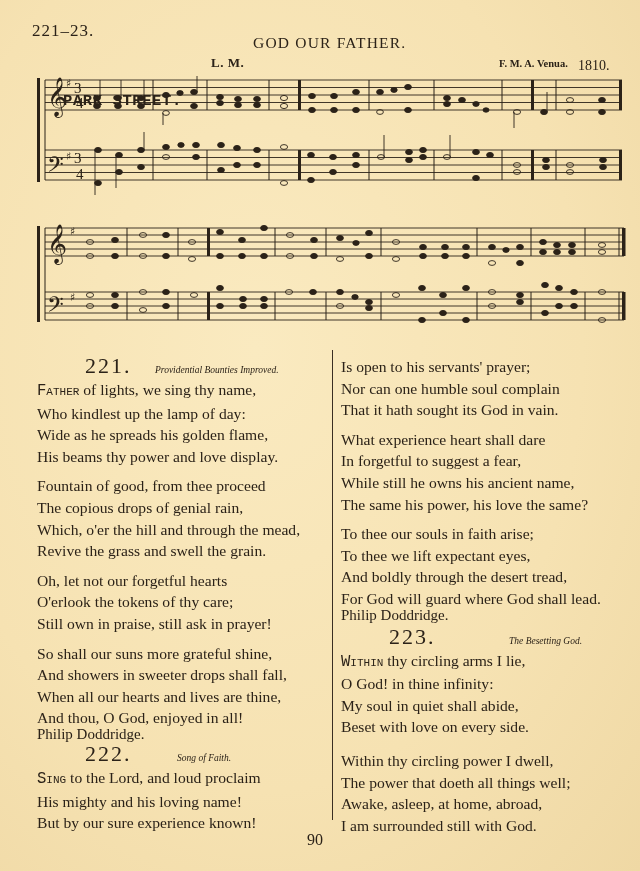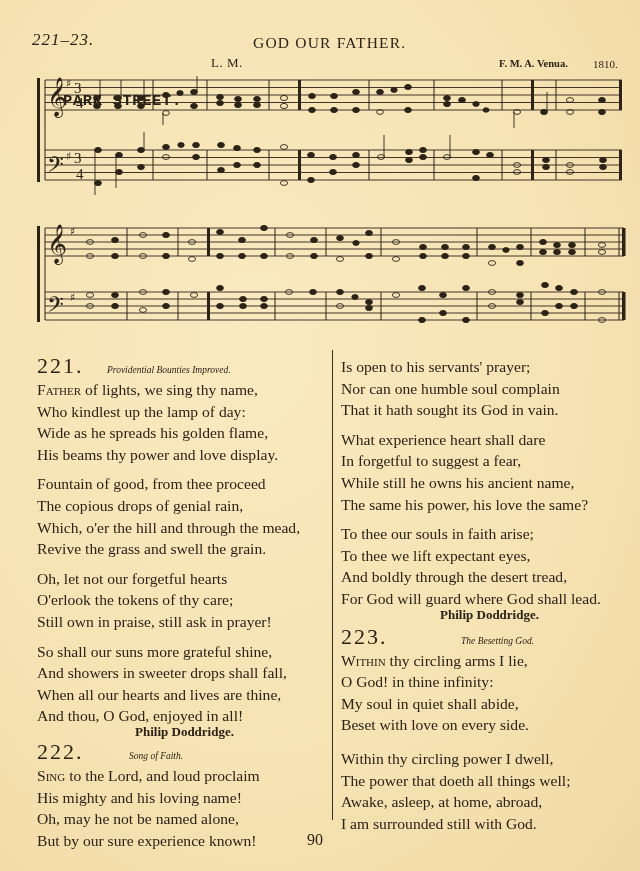--- a/index.html
+++ b/index.html
@@ -4,38 +4,38 @@
 <style>
   html, body { margin:0; padding:0; }
   body {
     width:640px; height:871px; overflow:hidden; position:relative;
     background: #f7e6b8;
     background: radial-gradient(ellipse at 40% 40%, #faeac0 0%, #f6e2b2 60%, #efd8a4 100%);
     color:#2b2218;
     font-family: "Liberation Serif", "DejaVu Serif", serif;
   }
   .abs { position:absolute; }
-  .hdr-num { left:32px; top:30px; font-size:17px; letter-spacing:1px;font-style:italic; }
+  .hdr-num { left:32px; top:21px; font-size:17px; letter-spacing:1px; }
   .hdr-title { left:253px; top:34px; font-size:15.5px; letter-spacing:1.2px; }
   .tune-name { left:63px; top:52px; font-family:Liberation Mono, monospace; font-weight:bold; font-size:15.5px; letter-spacing:0.6px;margin-top:40px; }
-  .tune-meter { left:211px; top:55px; font-size:13px; letter-spacing:0.5px; }
+  .tune-meter { left:211px; top:55px; font-size:13px; letter-spacing:0.5px;font-weight:bold; }
   .composer { left:492px; top:58px; font-size:10.5px; font-weight:bold;margin-left:7px; }
-  .composer-year { left:593px; top:58px; font-size:11px; }
+  .composer-year { left:578px; top:58px; font-size:14px; }
   svg.music { position:absolute; left:0; top:0; }
   .col { position:absolute; font-size:15.6px; line-height:21.6px; }
   .col.left { left:37px; top:355px; width:295px; }
   .col.right { left:341px; top:356px; width:295px; }
   .divider { position:absolute; left:332px; top:350px; width:1px; height:470px; background:#3a2e22; }
   .hymn-head { display:flex; align-items:baseline; height:24px; }
-  .hymn-num { font-size:22px; letter-spacing:2px; width:70px; }
+  .hymn-num { font-size:22px; letter-spacing:2px; width:70px;margin-left:48px; }
   .hymn-sub { font-style:italic; font-size:9.5px; }
   .line { white-space:nowrap; }
-  .sc { font-variant: small-caps; }
+  .sc { font-variant: small-caps; font-family: Liberation Mono, monospace; }
   .stanza { margin-bottom:8px; }
-  .author { text-align:center; font-size:13px; font-weight:bold; line-height:14px; margin-top:-2px; margin-bottom:2px; }
+  .author { text-align:left; font-size:15px; font-weight:normal; line-height:14px; margin-top:-2px; margin-bottom:2px; }
   .page-num { left:307px; top:831px; font-size:16px; }
 </style>
 </head>
 <body>
 
 <div class="abs hdr-num">221–23.</div>
 <div class="abs hdr-title">GOD OUR FATHER.</div>
 <div class="abs tune-name">PARK STREET.</div>
 <div class="abs tune-meter">L. M.</div>
 <div class="abs composer">F. M. A. Venua.</div>
@@ -390,21 +390,20 @@
   </div>
   <div class="author">Philip Doddridge.</div>
 
   <div class="hymn-head">
     <span class="hymn-num">222.</span>
     <span class="hymn-sub" style="margin-left:22px">Song of Faith.</span>
   </div>
   <div class="stanza">
     <div class="line"><span class="sc">Sing</span> <span>to the Lord, and loud proclaim</span></div>
     <div class="line">His mighty and his loving name!</div>
-    <div class="line">Oh, may he not be named alone,</div>
     <div class="line">But by our sure experience known!</div>
   </div>
 </div>
 
 <div class="col right">
   <div class="stanza">
     <div class="line">Is open to his servants' prayer;</div>
     <div class="line">Nor can one humble soul complain</div>
     <div class="line">That it hath sought its God in vain.</div>
   </div>

